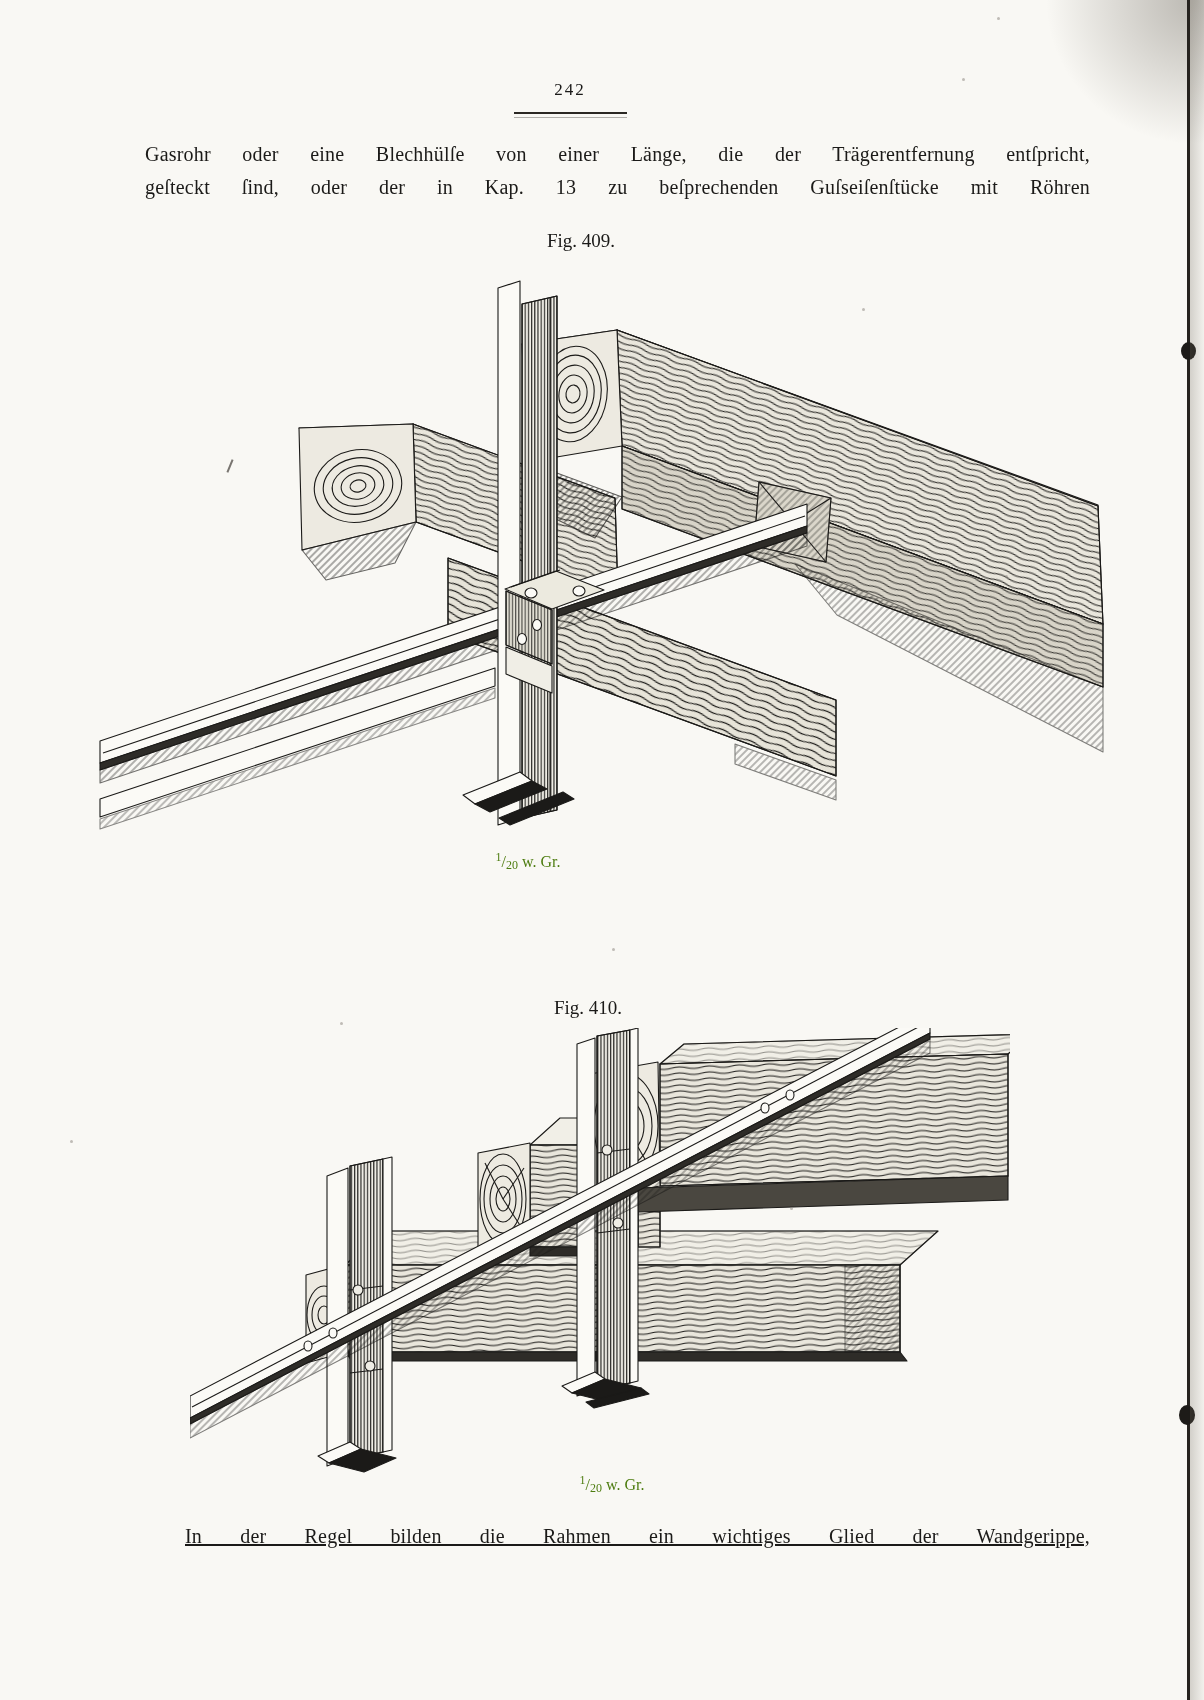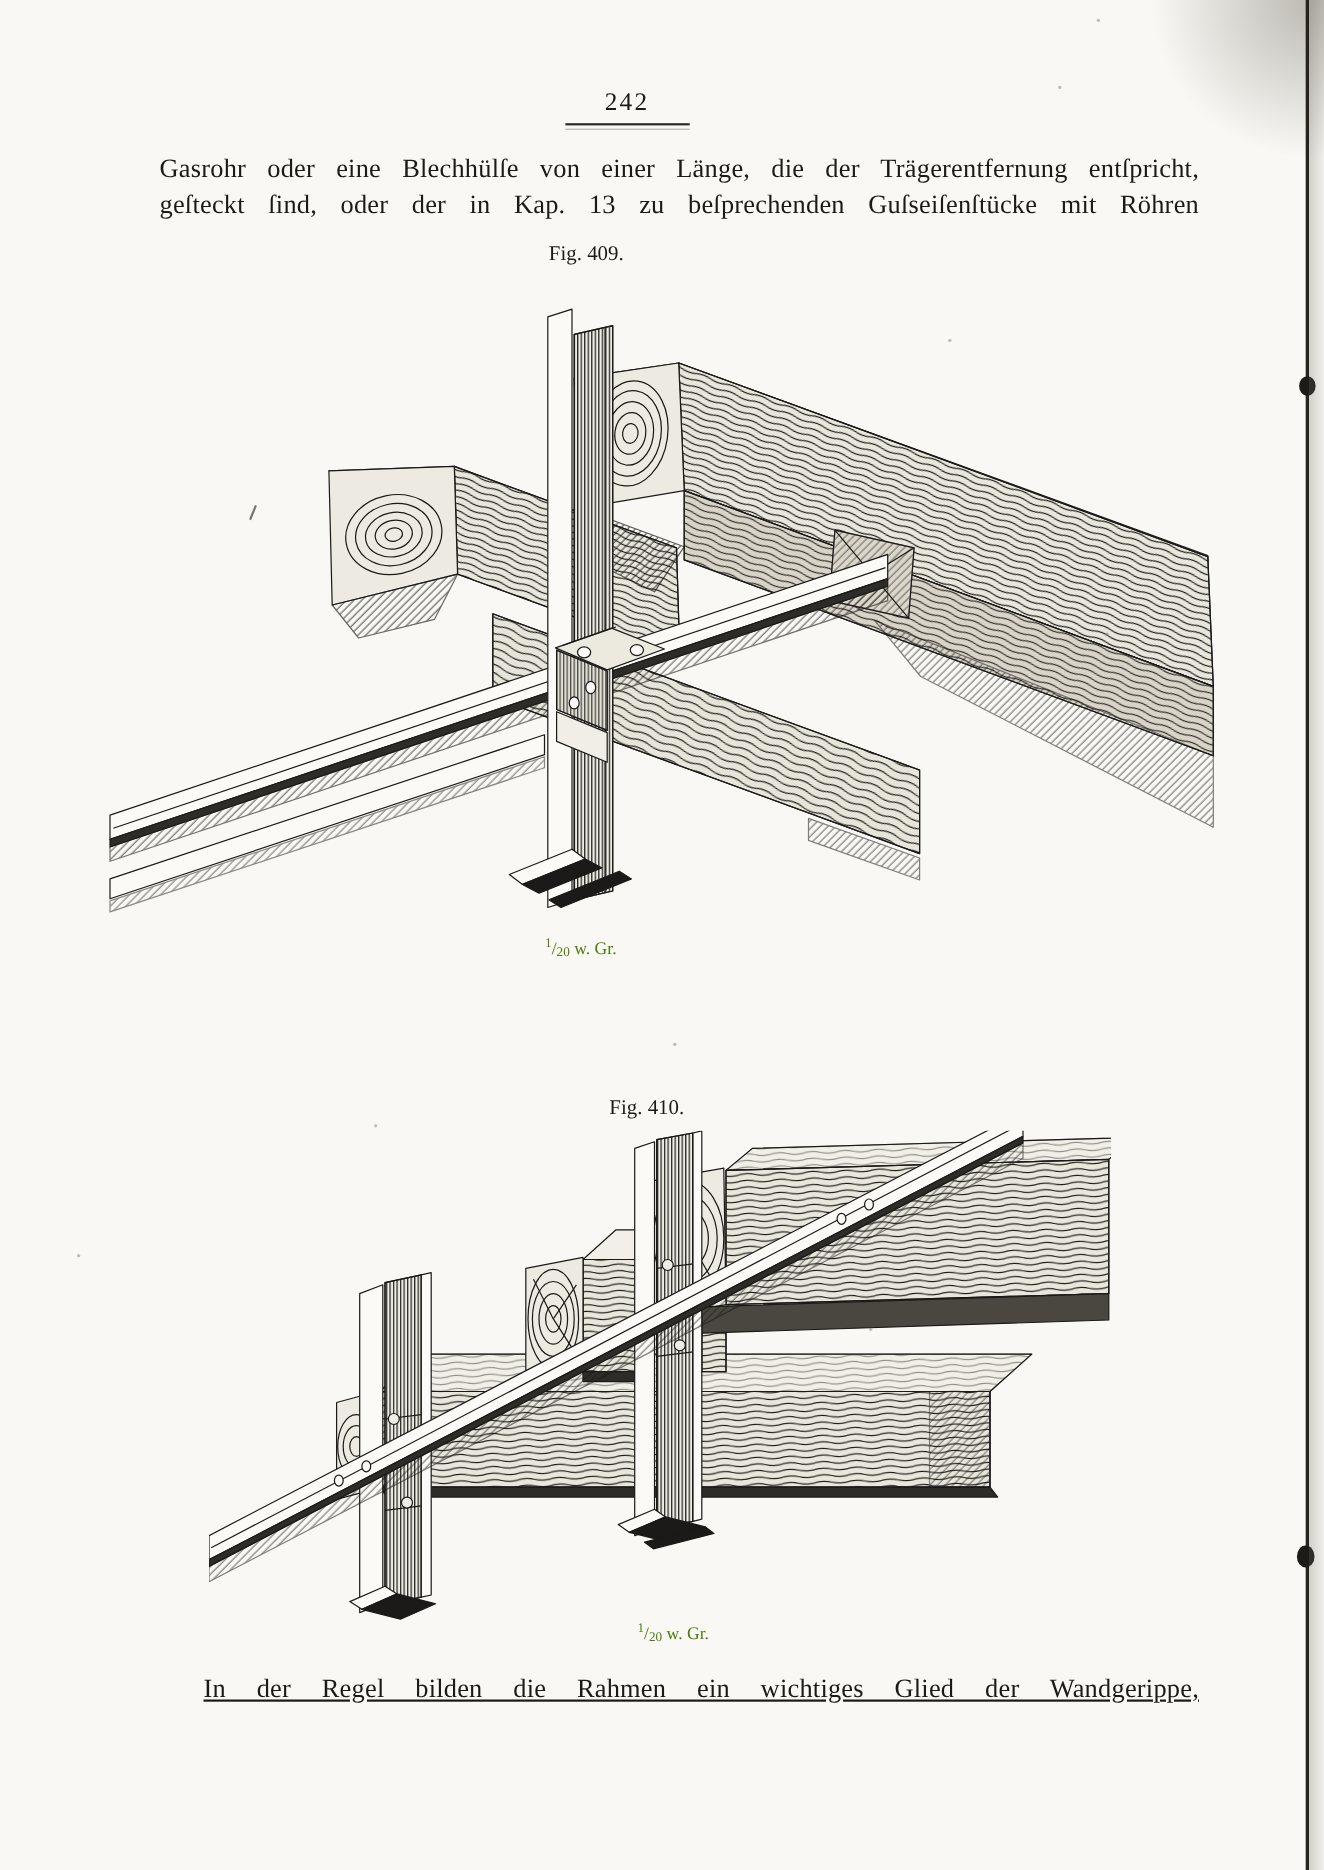--- a/index.html
+++ b/index.html
@@ -5,35 +5,35 @@
   html,body { margin:0; padding:0; }
   body {
     width:1204px; height:1700px; position:relative; overflow:hidden;
     background:#f9f8f4;
     font-family:"Liberation Serif","DejaVu Serif",serif;
     color:#1b1a18;
   }
   .abs { position:absolute; }
   .pageno {
     left:0; top:80px; width:1140px; text-align:center;
-    font-size:23px; letter-spacing:2px;
+    font-size:17px; letter-spacing:2px;
   }
   .pagerule {
     left:514px; top:112px; width:113px; height:3px;
     border-top:2px solid #2b2823; border-bottom:1px solid rgba(43,40,35,.35);
   }
-  .par { left:145px; width:945px; font-size:24px; letter-spacing:.2px; word-spacing:4px; }
+  .par { left:145px; width:945px; font-size:20px; letter-spacing:.2px; word-spacing:4px; }
   .jline { text-align:justify; text-align-last:justify; }
   .lline { text-align:left; text-align-last:left; }
   .p1 { top:138px; line-height:33px; }
   .p2 { top:891px; line-height:31px; }
   .p3 { top:1521px; line-height:30px;text-decoration:underline; }
   .indent { padding-left:40px; box-sizing:border-box; }
   .figlabel { font-size:19px; text-align:center; }
-  .fl409 { left:0; top:220px; width:1066px; }
+  .fl409 { left:0; top:230px; width:1066px;padding-left:48px; }
   .fl410 { left:0; top:997px; width:1150px;margin-left:13px; }
   .scalecap { font-size:16px; text-align:center; color:#4d7c0f; }
   .sc409 { left:0; top:850px; width:1056px; }
   .sc410 { left:20px; top:1473px; width:1184px; }
   .fracnum { font-size:12px; vertical-align:6px; }
   .fracden { font-size:12px; vertical-align:-2px; }
   svg { position:absolute; }
   svg polygon, svg ellipse, svg line, svg path, svg circle {
     stroke:#1b1a18; stroke-width:1.1; stroke-linejoin:round;
   }

